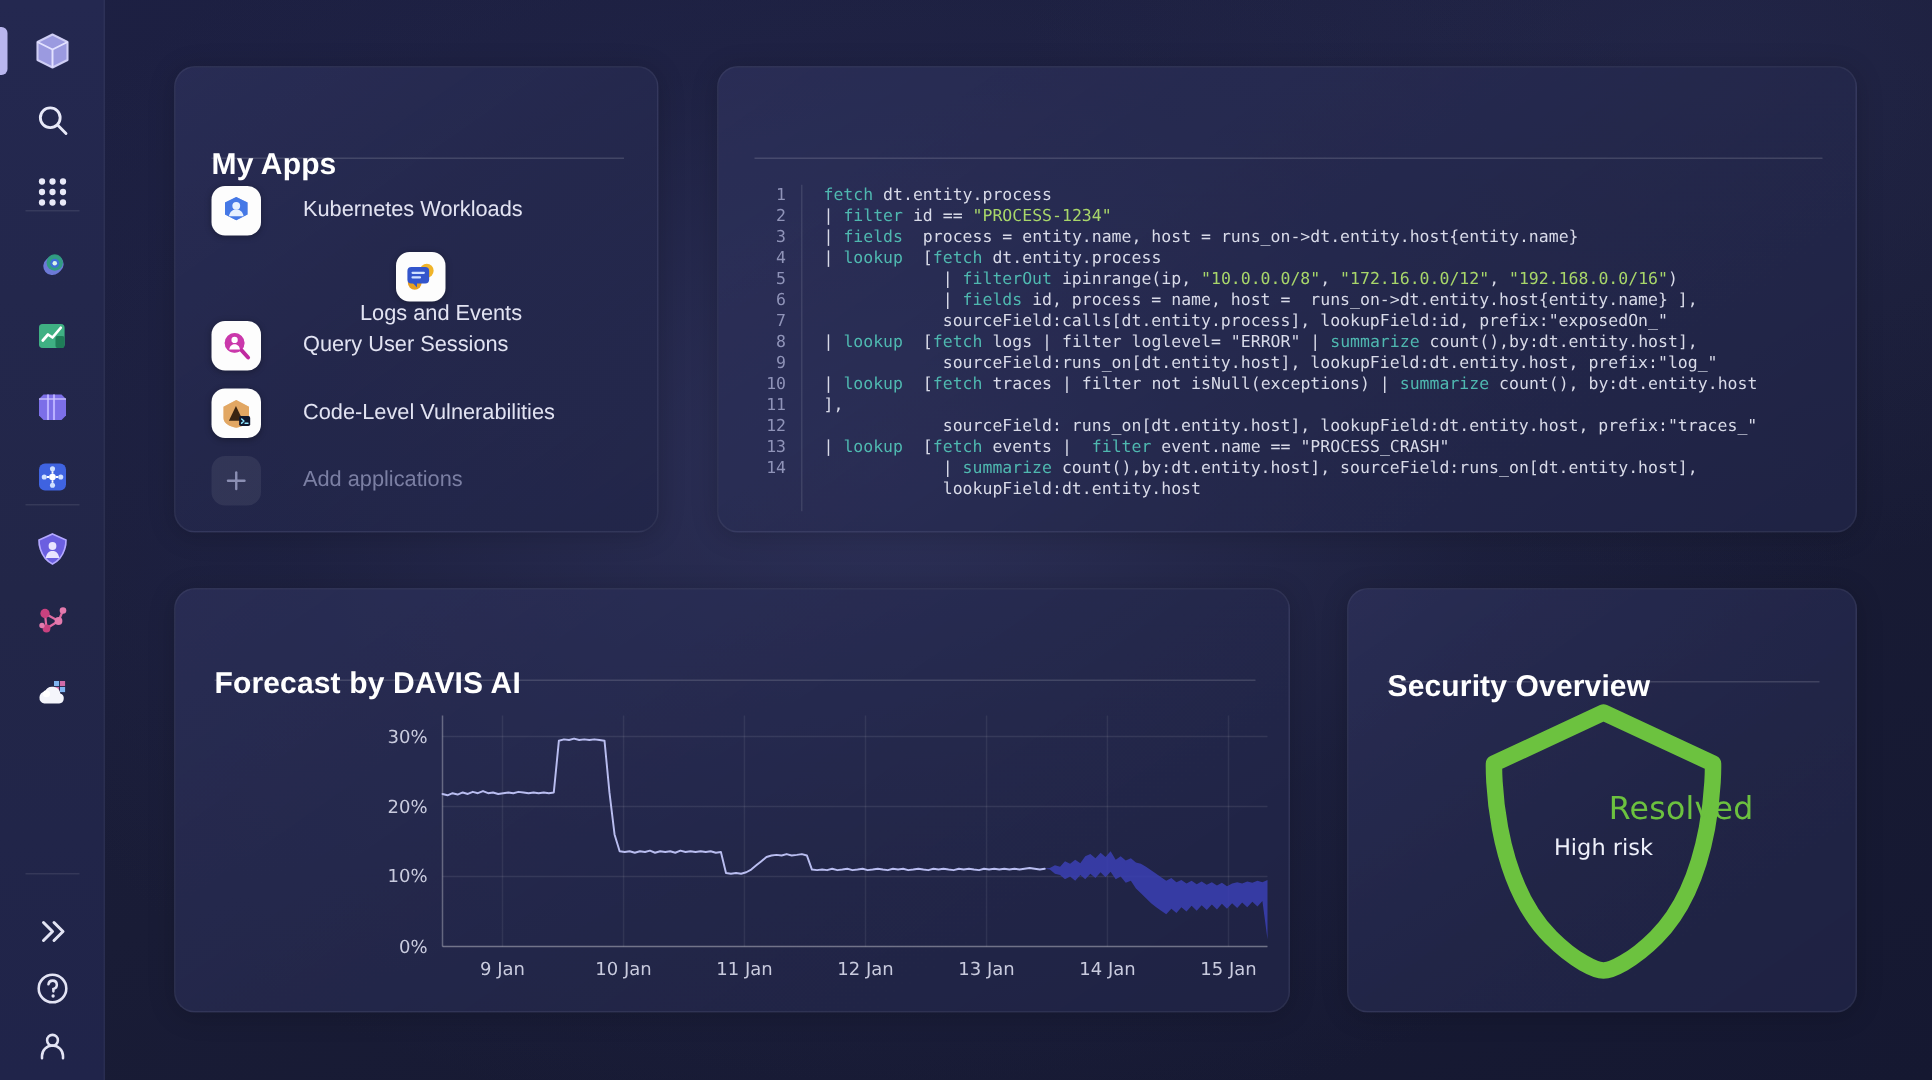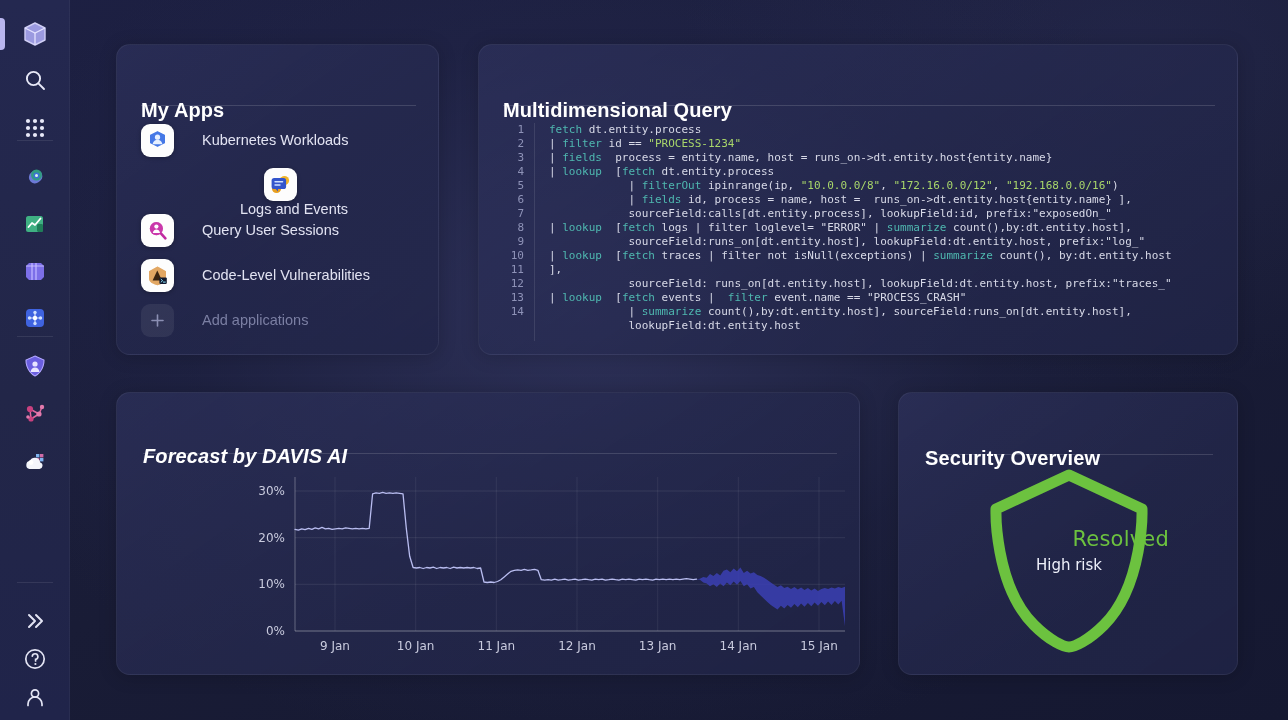--- a/index.html
+++ b/index.html
@@ -137,21 +137,21 @@
     white-space: pre;
     color: #d8dae8;
   }
   #code-lines div { height: 14px; }
   .kw  { color: #4fb8b0; }
   .str { color: #a8d66a; }
   .pln { color: #d8dae8; }
 
   
   #panel-forecast { left: 116px; top: 392px; width: 744px; height: 283px; }
-  #panel-forecast .panel-title { position: absolute; left: 26px; top: 20px; font-style: italic; }
+  #panel-forecast .panel-title { position: absolute; left: 26px; top: 20px; }
   #panel-forecast .panel-rule { position: absolute; left: 26px; top: 60px; width: 694px; }
   #chart-wrap { position: absolute; left: 0; top: 66px; width: 744px; height: 212px; }
 
   .axis-label {
     position: absolute;
     color: #c9cbde;
     font-size: 12px;
     font-family: "DejaVu Sans", sans-serif;
   }
   .y-label { right: 0; text-align: right; transform: translateY(-50%); }
@@ -376,21 +376,20 @@
               <line x1="8.5" y1="3" x2="8.5" y2="14" stroke="#8b8fb3" stroke-width="1.6" stroke-linecap="round"></line>
               <line x1="3" y1="8.5" x2="14" y2="8.5" stroke="#8b8fb3" stroke-width="1.6" stroke-linecap="round"></line>
             </svg>
           </div>
           <div class="add-label">Add applications</div>
         </div>
       </div>
   </section>
 
   <section class="panel" id="panel-query">
-    <div class="panel-title">Multidimensional Query</div>
     <div class="panel-rule"></div>
     <div id="code-area">
       <div id="gutter">
           <div>1</div>
           <div>2</div>
           <div>3</div>
           <div>4</div>
           <div>5</div>
           <div>6</div>
           <div>7</div>

